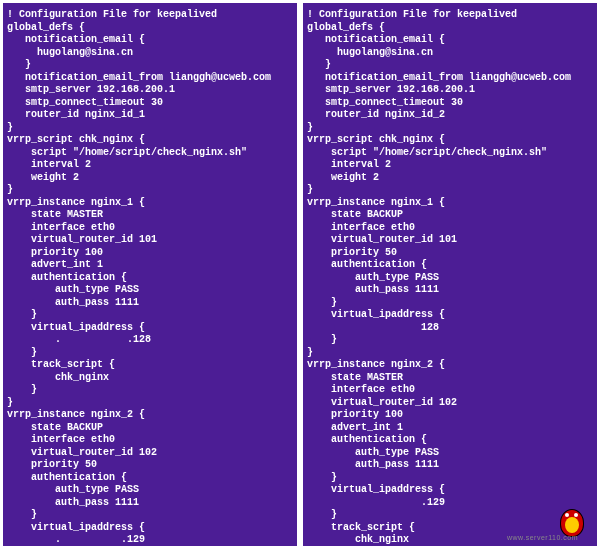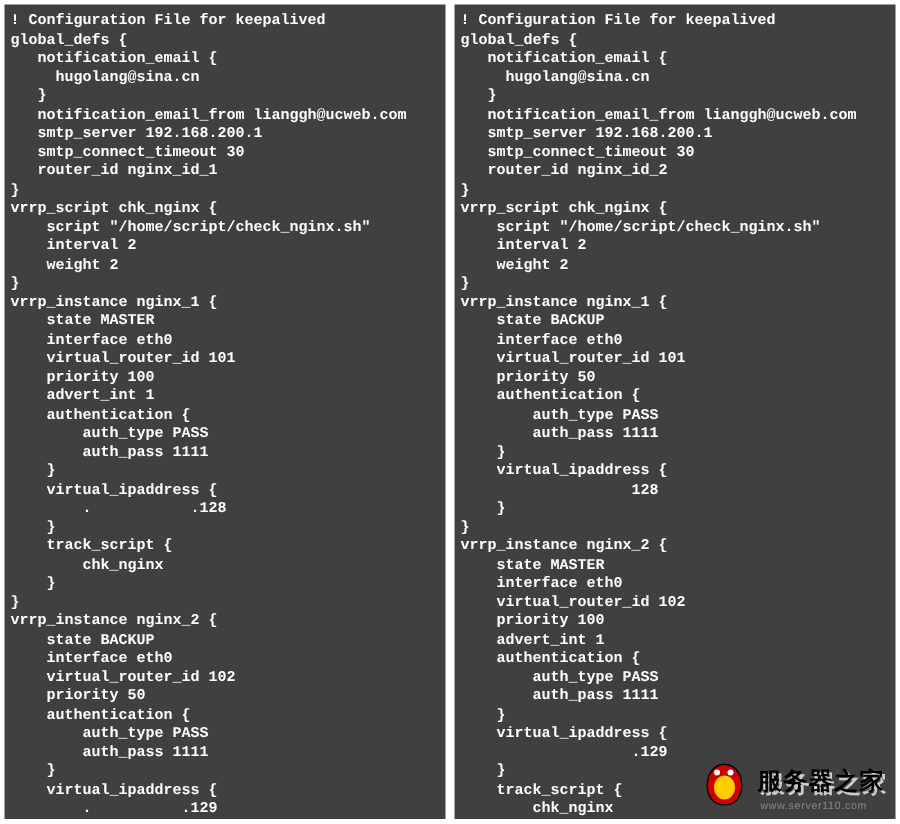--- a/index.html
+++ b/index.html
@@ -11,21 +11,21 @@
       background: #ffffff;
       width: 600px;
       height: 549px;
       display: flex;
       gap: 6px;
       padding: 3px;
       position: relative;
       font-family: "Courier New", monospace;
     }
     .terminal {
-      background: #404040;
+      background: #4c1d95;
       color: #ffffff;
       flex: 1;
       padding: 6px 4px;
       font-size: 10px;
       line-height: 1.25;
       white-space: pre;
       overflow: hidden;
       font-weight: bold;
     }
     .terminal .line {
@@ -98,17 +98,14 @@
 <div class="terminal" id="term-left"><span class="line">! Configuration File for keepalived</span><span class="line">global_defs {</span><span class="line">   notification_email {</span><span class="line">     hugolang@sina.cn</span><span class="line">   }</span><span class="line">   notification_email_from lianggh@ucweb.com</span><span class="line">   smtp_server 192.168.200.1</span><span class="line">   smtp_connect_timeout 30</span><span class="line">   router_id nginx_id_1</span><span class="line">}</span><span class="line"></span><span class="line">vrrp_script chk_nginx {</span><span class="line">    script "/home/script/check_nginx.sh"</span><span class="line">    interval 2</span><span class="line">    weight 2</span><span class="line">}</span><span class="line"></span><span class="line">vrrp_instance nginx_1 {</span><span class="line">    state MASTER</span><span class="line">    interface eth0</span><span class="line">    virtual_router_id 101</span><span class="line">    priority 100</span><span class="line">    advert_int 1</span><span class="line">    authentication {</span><span class="line">        auth_type PASS</span><span class="line">        auth_pass 1111</span><span class="line">    }</span><span class="line">    virtual_ipaddress {</span><span class="line">        .           .128</span><span class="line">    }</span><span class="line">    track_script {</span><span class="line">        chk_nginx</span><span class="line">    }</span><span class="line">}</span><span class="line"></span><span class="line">vrrp_instance nginx_2 {</span><span class="line">    state BACKUP</span><span class="line">    interface eth0</span><span class="line">    virtual_router_id 102</span><span class="line">    priority 50</span><span class="line">    authentication {</span><span class="line">        auth_type PASS</span><span class="line">        auth_pass 1111</span><span class="line">    }</span><span class="line">    virtual_ipaddress {</span><span class="line">        .          .129</span></div>
 <div class="terminal" id="term-right"><span class="line">! Configuration File for keepalived</span><span class="line">global_defs {</span><span class="line">   notification_email {</span><span class="line">     hugolang@sina.cn</span><span class="line">   }</span><span class="line">   notification_email_from lianggh@ucweb.com</span><span class="line">   smtp_server 192.168.200.1</span><span class="line">   smtp_connect_timeout 30</span><span class="line">   router_id nginx_id_2</span><span class="line">}</span><span class="line"></span><span class="line">vrrp_script chk_nginx {</span><span class="line">    script "/home/script/check_nginx.sh"</span><span class="line">    interval 2</span><span class="line">    weight 2</span><span class="line">}</span><span class="line"></span><span class="line">vrrp_instance nginx_1 {</span><span class="line">    state BACKUP</span><span class="line">    interface eth0</span><span class="line">    virtual_router_id 101</span><span class="line">    priority 50</span><span class="line">    authentication {</span><span class="line">        auth_type PASS</span><span class="line">        auth_pass 1111</span><span class="line">    }</span><span class="line">    virtual_ipaddress {</span><span class="line">                   128</span><span class="line">    }</span><span class="line">}</span><span class="line"></span><span class="line">vrrp_instance nginx_2 {</span><span class="line">    state MASTER</span><span class="line">    interface eth0</span><span class="line">    virtual_router_id 102</span><span class="line">    priority 100</span><span class="line">    advert_int 1</span><span class="line">    authentication {</span><span class="line">        auth_type PASS</span><span class="line">        auth_pass 1111</span><span class="line">    }</span><span class="line">    virtual_ipaddress {</span><span class="line">                   .129</span><span class="line">    }</span><span class="line">    track_script {</span><span class="line">        chk_nginx</span></div>
 
 <div class="watermark">
   <div class="penguin">
     <div class="penguin-body"></div>
     <div class="penguin-belly"></div>
     <div class="penguin-eye l"></div>
     <div class="penguin-eye r"></div>
   </div>
-  <div>
-    <span class="wm-text">服务器之家</span>
-  </div>
   <span class="wm-url">www.server110.com</span>
 </div>
 
 </body></html>

